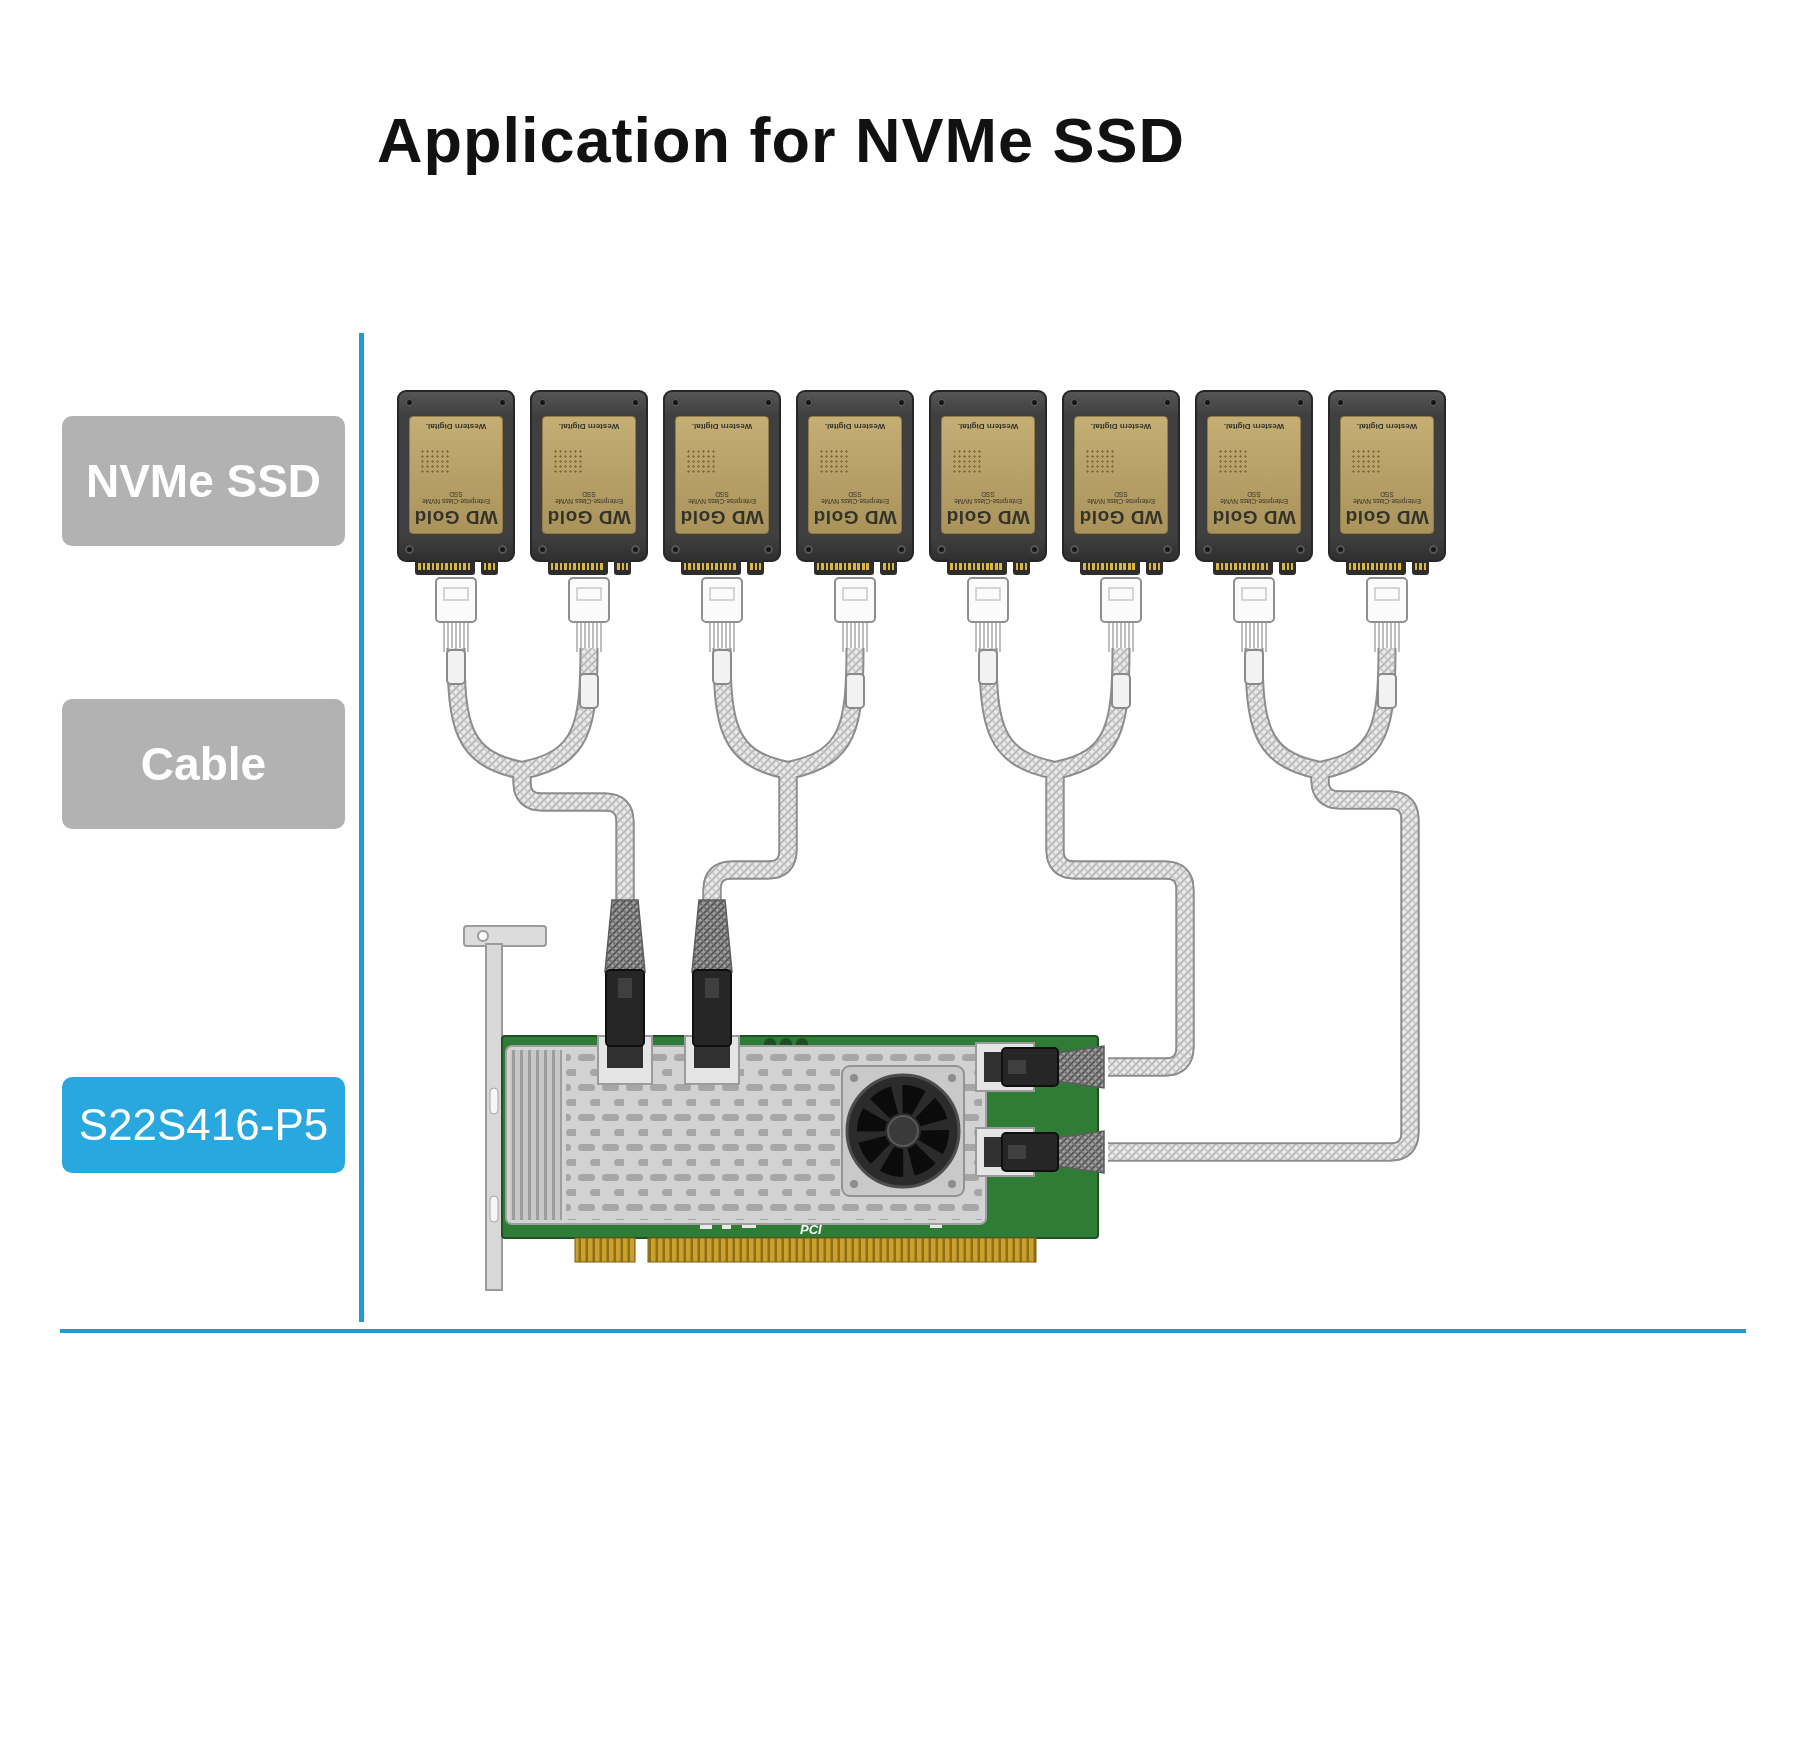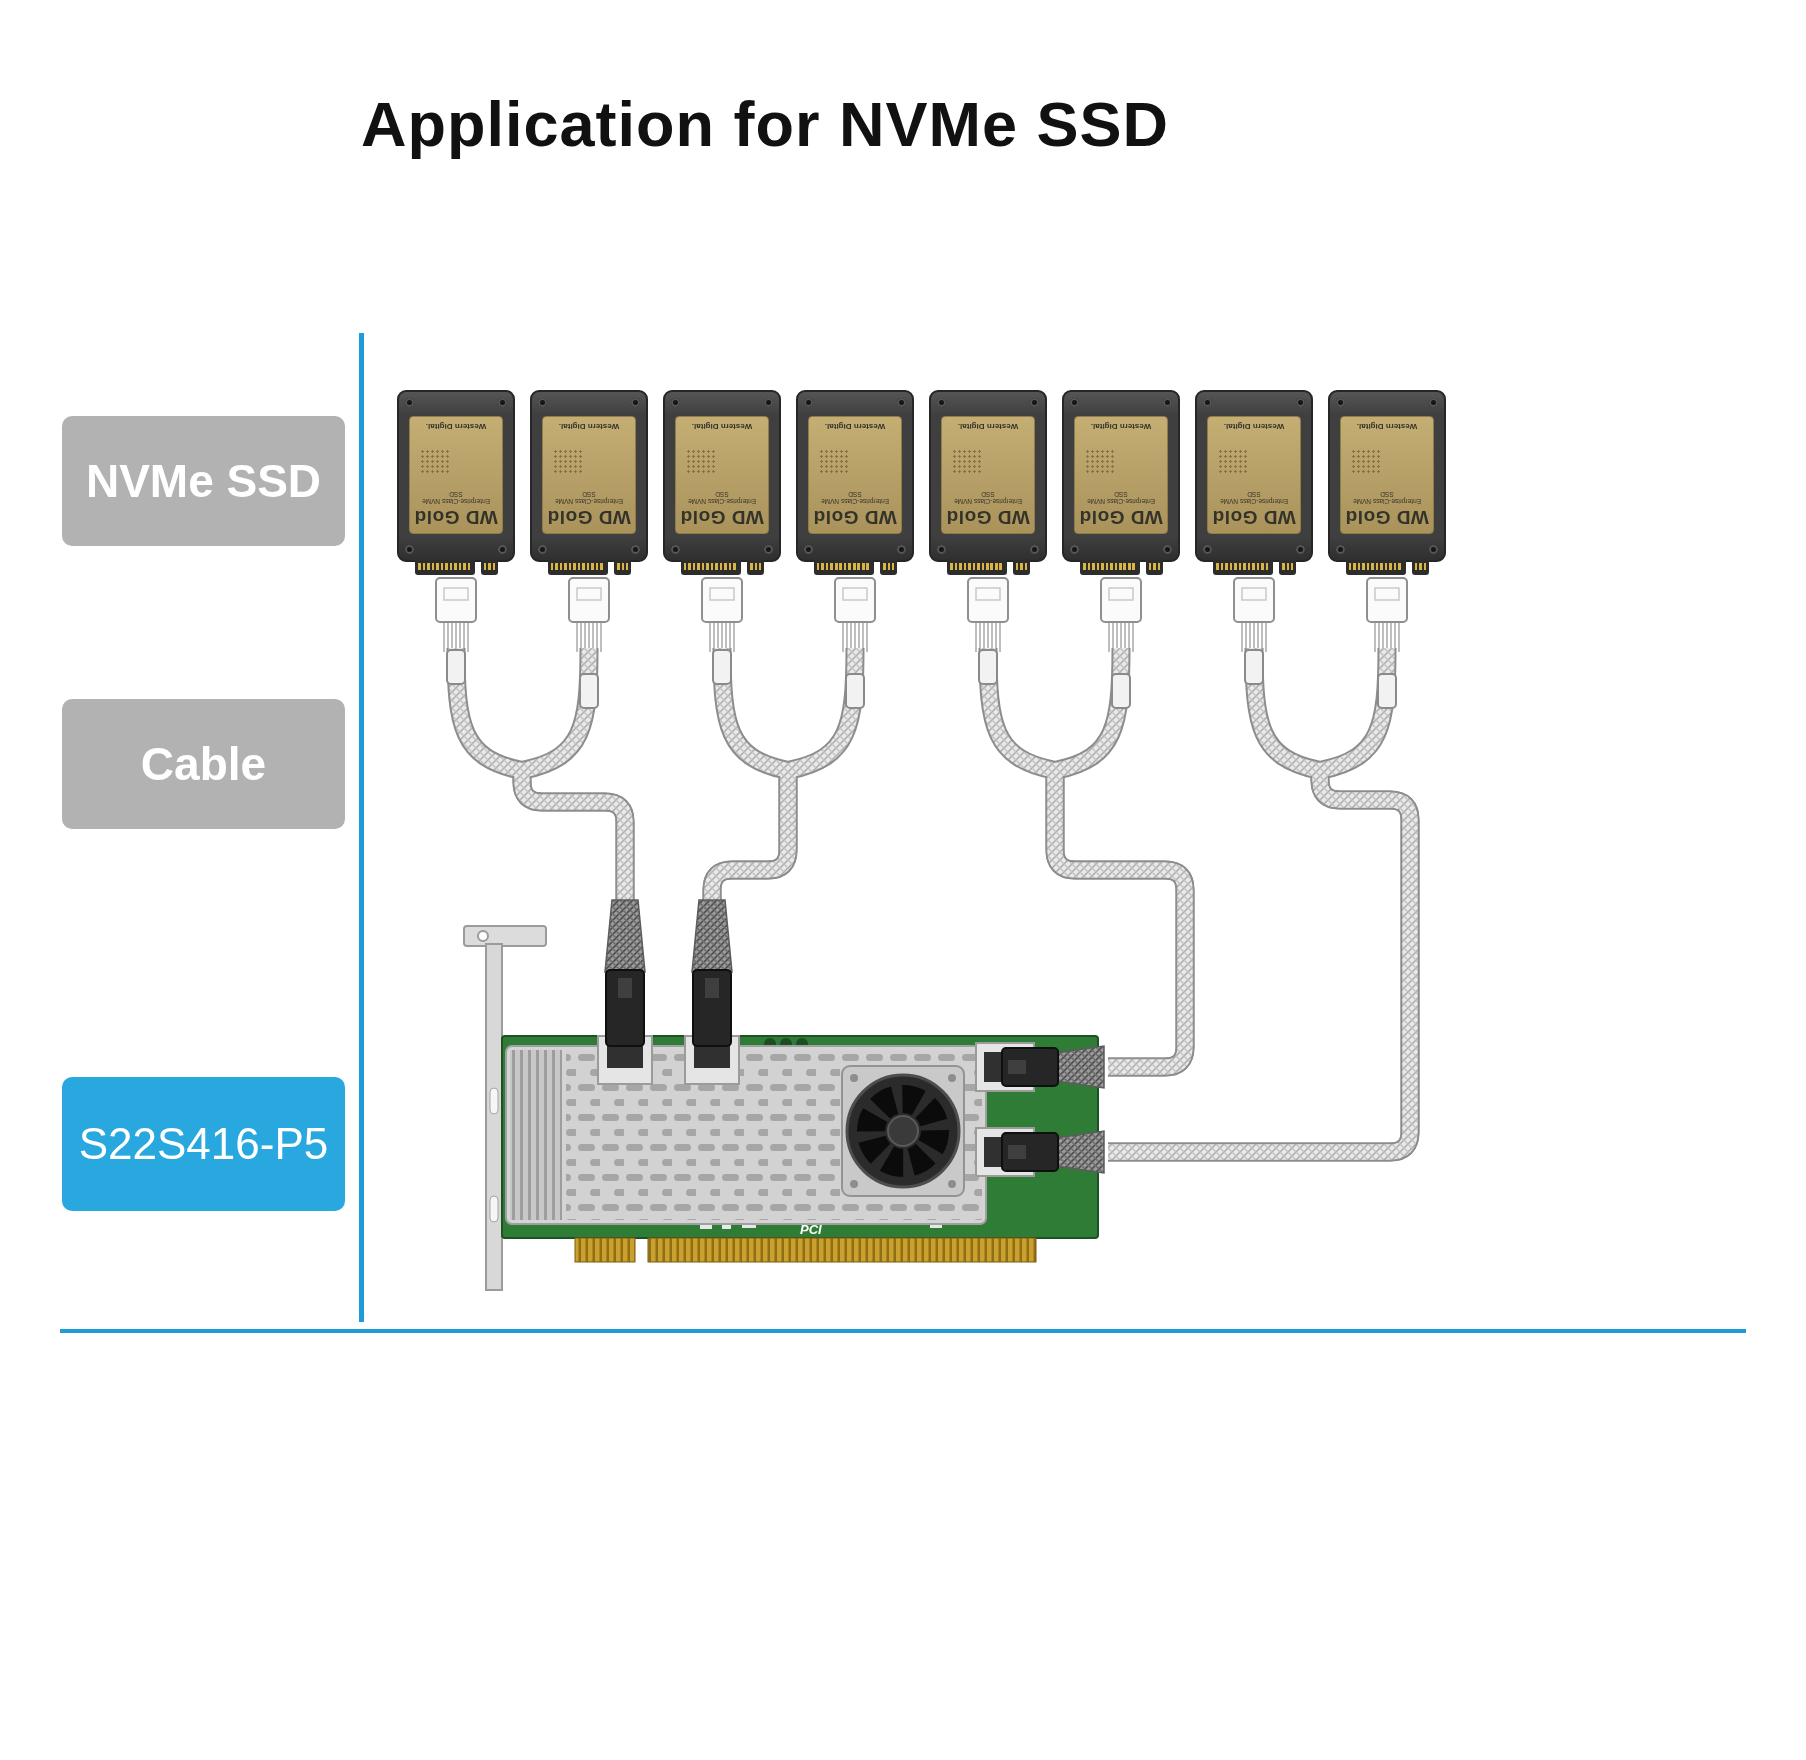--- a/index.html
+++ b/index.html
@@ -1,42 +1,42 @@
 <!DOCTYPE html>
 <html style="--accent-line: #1e9cd8; --accent-box: #29a8df; --label-gray: #b2b2b2; --gold-light: #c5ae74; --gold-dark: #a9935b;"><head>
 <meta charset="utf-8">
 <style>
   html,body { margin:0; padding:0; background:#ffffff; }
   .page {
     position:relative; width:1806px; height:1760px; background:#ffffff;
     font-family:"Liberation Sans", sans-serif; overflow:hidden;
   }
   .title {
-    position:absolute; top:88px; left:0; width:1530px; margin:0;
+    position:absolute; top:88px; left:0; width:1530px; margin:16px;
     text-align:center; font-size:63px; font-weight:800; color:#111; letter-spacing:1px;
   }
   .vline {
     position:absolute; left:359px; top:333px; width:5px; height:989px;
     background:var(--accent-line, #1e9cd8);
   }
   .hline {
     position:absolute; left:60px; top:1329px; width:1686px; height:4px;
     background:var(--accent-line, #1e9cd8);
   }
   .note {
     position:absolute; left:360px; top:336px; width:1060px; text-align:center;
     font-size:33px; font-weight:700; color:#b5b5b5;
   }
   .side-box {
     position:absolute; left:62px; width:283px; height:130px; border-radius:10px;
     display:flex; align-items:center; justify-content:center; color:#fff;
   }
   .box-ssd   { top:416px; background:var(--label-gray, #b2b2b2); }
   .box-cable { top:699px; background:var(--label-gray, #b2b2b2); }
-  .box-card  { top:1077px; height:134px; background:var(--accent-box, #29a8df); }
+  .box-card  { top:1077px; height:96px; background:var(--accent-box, #29a8df); }
   .box-ssd span, .box-cable span { font-size:46px; font-weight:700; }
   .box-card span { font-size:44px; font-weight:400; }
 
   .diagram { position:absolute; left:0; top:0; width:1806px; height:1760px; }
 
   .drives { position:absolute; left:397px; top:390px; display:flex; gap:15px; }
   .drive {
     position:relative; width:118px; height:172px; box-sizing:border-box;
     background:linear-gradient(#555 0%, #3f3f3f 14%, #3f3f3f 86%, #2f2f2f 100%);
     border:2px solid #262626; border-radius:9px;

